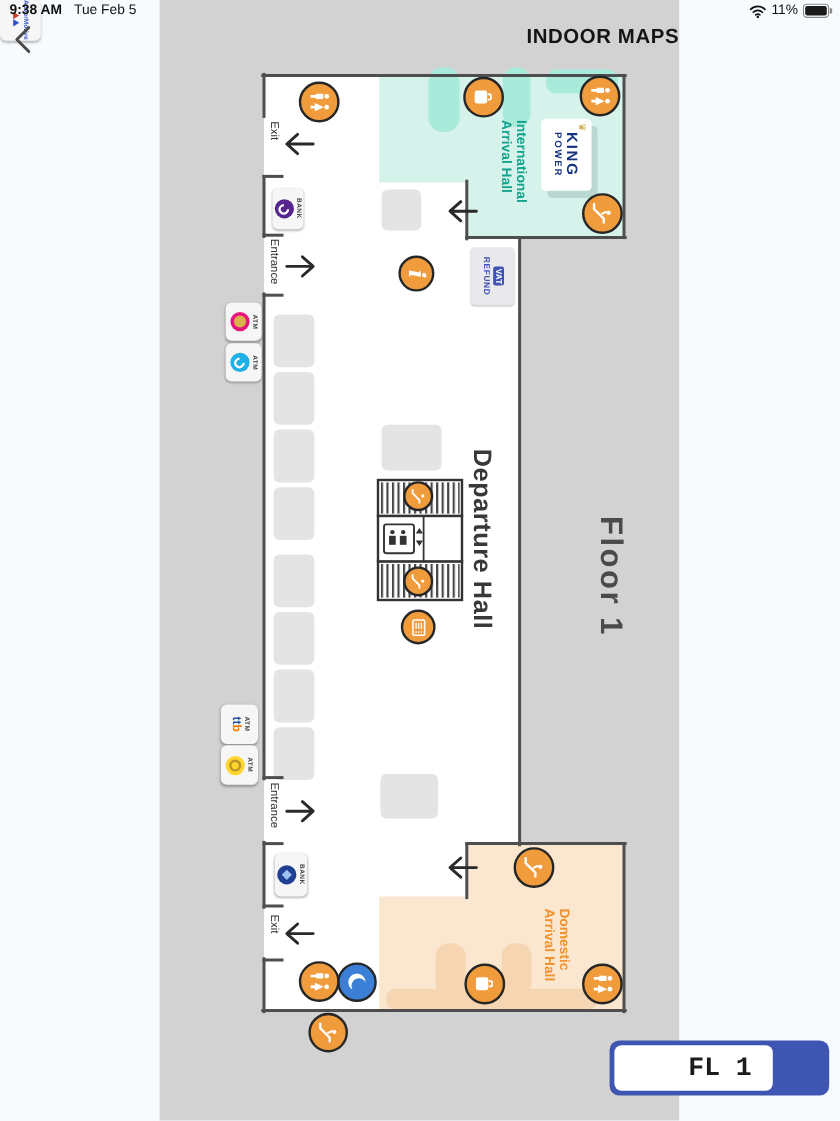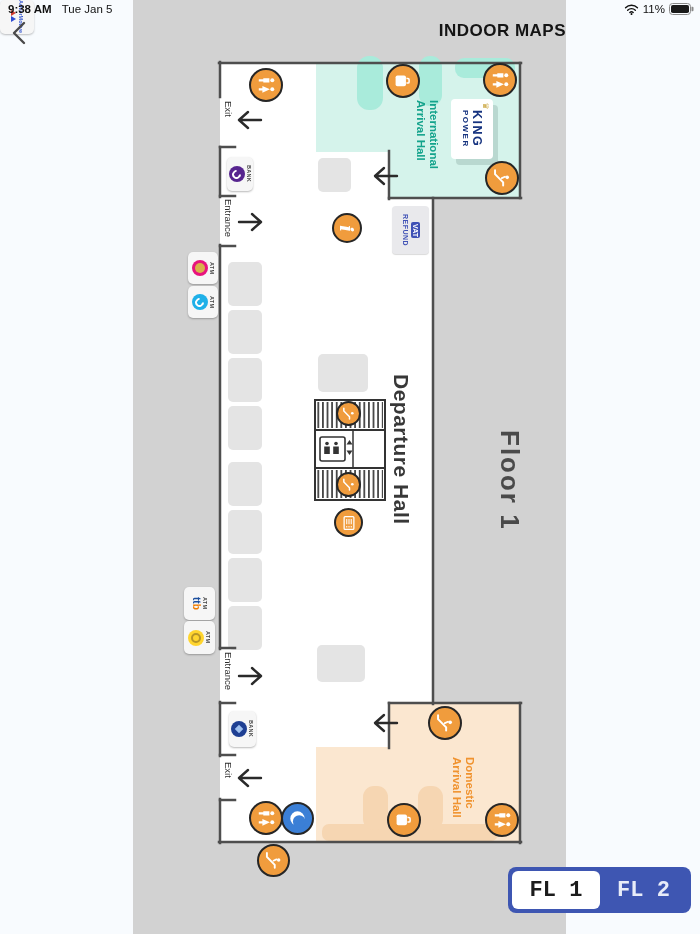--- a/index.html
+++ b/index.html
@@ -50,33 +50,33 @@
   .king .l2{writing-mode:vertical-rl;font-size:8px;font-weight:bold;color:#16337f;letter-spacing:1.5px;}
   .king .crown{position:absolute;top:3px;right:5px;font-size:8px;color:#c9a43a;transform:rotate(90deg);line-height:1;}
   
   .brand{left:181px;top:897px;width:34px;height:34px;background:#f6f6f6;border-radius:5px;
          box-shadow:0 1px 2px rgba(0,0,0,.25);display:flex;flex-direction:row-reverse;align-items:center;justify-content:center;gap:1px;}
   .brand span{writing-mode:vertical-rl;font-size:5.5px;font-weight:bold;color:#3b5bd0;}
   
   .fl{left:508px;top:867px;width:183px;height:46px;background:#3e56b2;border-radius:8px;
       display:flex;padding:4px;box-sizing:border-box;}
   .fl1{width:88px;background:#fff;border-radius:6px;display:flex;align-items:center;justify-content:center;
-       font-family:"Liberation Mono",monospace;font-weight:bold;font-size:22px;color:#1c1c1c;}
+       font-family:"Liberation Mono",monospace;font-weight:bold;font-size:22px;color:#1c1c1c;padding-left:44px;}
   .fl2{flex:1;display:flex;align-items:center;justify-content:center;
        font-family:"Liberation Mono",monospace;font-weight:bold;font-size:22px;color:#e8ecf8;}
 </style>
 </head>
 <body>
 
 <div id="screen">
 
   <div class="abs map-bg"></div>
 
   <div class="abs status-left">
-    <b>9:38 AM</b><span>Tue Jan 5</span>
+    <b>9:38 AM</b><span>Tue Feb 5</span>
   </div>
   <div class="abs status-right">
     <svg width="15" height="11" viewBox="0 0 16 12">
       <g fill="none" stroke="#111" stroke-width="1.5" stroke-linecap="round">
         <path d="M1.5,4.2 a9,9 0 0 1 13,0"></path>
         <path d="M3.8,6.8 a6,6 0 0 1 8.4,0"></path>
         <path d="M6.1,9.2 a3,3 0 0 1 3.8,0"></path>
       </g>
       <circle cx="8" cy="11" r="1.1" fill="#111"></circle>
     </svg>
@@ -335,18 +335,15 @@
     <svg width="7" height="16" viewBox="0 0 7 16">
       <path d="M1,1 L6,4 L1,7 Z" fill="#d23b2f"></path>
         <path d="M1,7 L6,10 L1,13 Z" fill="#2f4bd2"></path>
     </svg>
   </div>
 
   <div class="abs fl">
     <div class="fl1">
         <span>FL 1</span>
       </div>
-    <div class="fl2">
-        <span>FL 2</span>
-      </div>
   </div>
 
 </div>
 
 </body></html>

